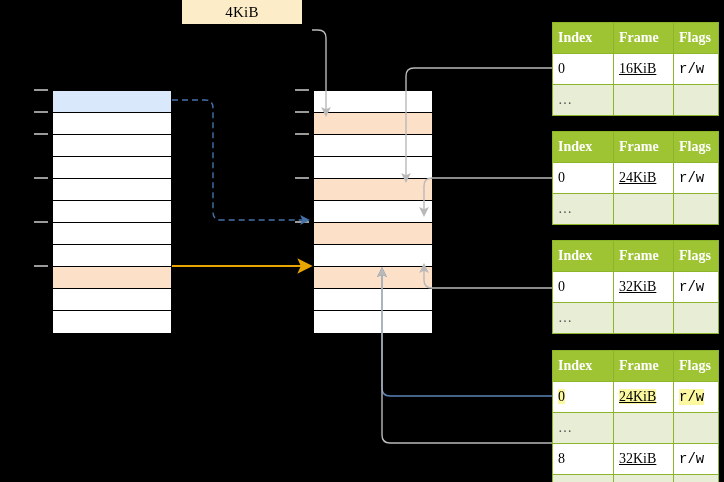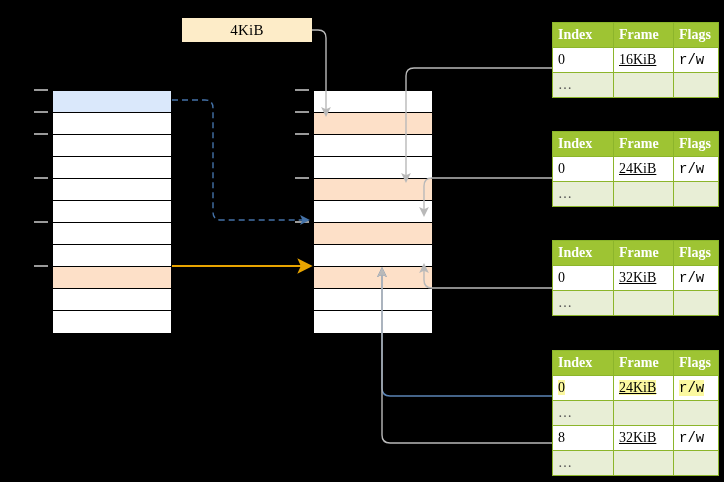--- a/index.html
+++ b/index.html
@@ -20,21 +20,21 @@
 
   
   .labelbox{position:absolute;background:#fdecc8;border:none;
             display:flex;align-items:center;justify-content:center;
             font-size:15px;color:#000;letter-spacing:.3px;}
 
   
   .ptable{position:absolute;border-collapse:collapse;background:#fff;
           border:1px solid #8cb52b;}
   .ptable th,.ptable td{
-      border:1px solid #8cb52b;padding:1px 5px;font-size:14px;
+      border:1px solid #8cb52b;padding:7px 5px;font-size:14px;
       text-align:left;height:25px;box-sizing:border-box;color:#000;
       white-space:nowrap;font-weight:normal;}
   .ptable th{background:#9fc githubfallback;}
   .ptable thead th{background:#9ec433;color:#fff;font-weight:bold;
                    border:1px solid #8cb52b;}
   .ptable td.colIndex{width:61px;}
   .ptable td.colFrame{width:60px;text-decoration:underline;}
   .ptable td.colFlags{width:45px;font-family:Liberation Mono, monospace;}
   .ptable thead th.colIndex{width:61px;}
   .ptable thead th.colFrame{width:60px;font-family:Liberation Serif, serif;}
@@ -45,21 +45,21 @@
 
   
   svg.wires{position:absolute;left:0;top:0;width:724px;height:482px;
             pointer-events:none;}
 </style>
 </head>
 <body>
 
 <div id="stage">
 
-  <div class="labelbox" id="labelbox" style="left:182px;top:18px;width:130px;height:24px;">4KiB</div>
+  <div class="labelbox" id="labelbox" style="left:182px;top:0;width:120px;height:24px;">4KiB</div>
 
   <div class="memcol" id="col-left" style="left:52px;top:90px;width:120px;height:242px;">
       <div class="memcell blue"></div>
       <div class="memcell"></div>
       <div class="memcell"></div>
       <div class="memcell"></div>
       <div class="memcell"></div>
       <div class="memcell"></div>
       <div class="memcell"></div>
       <div class="memcell"></div>

